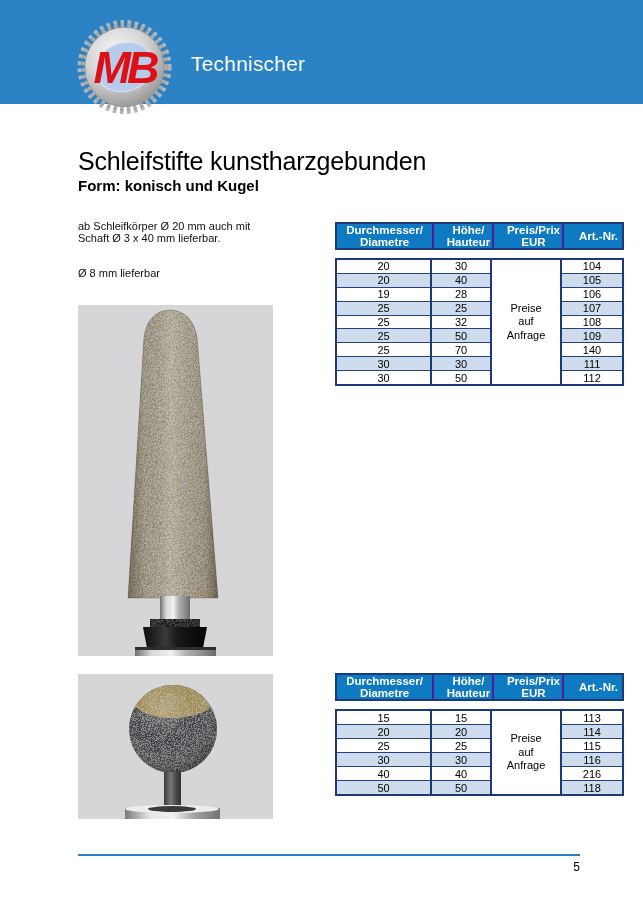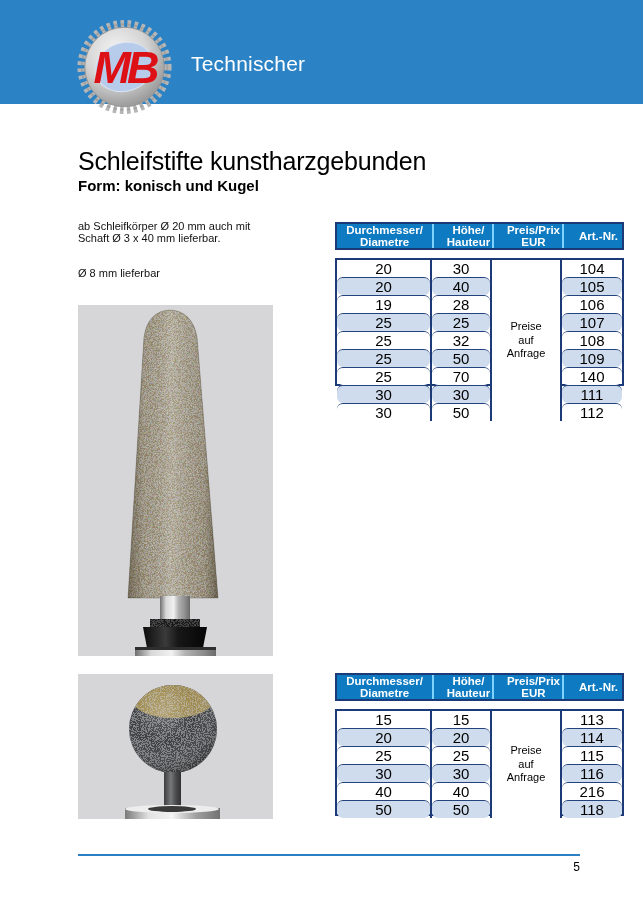--- a/index.html
+++ b/index.html
@@ -41,32 +41,32 @@
   .t1 { top:222px; }
   .t2 { top:673px; }
   .thead {
     display:grid; grid-template-columns:95px 60px 70px 1fr;
     height:28px; background:#0d7ac1; border:2px solid #1c3a77; margin-bottom:8px;
   }
   .hcell {
     display:flex; flex-direction:column; justify-content:center; align-items:center;
     color:#fff; font-weight:bold; font-size:11.5px; line-height:12px; text-align:center;
   }
-  .hcell + .hcell { border-left:2px solid #7dd3fc;padding-left:11px; }
+  .hcell + .hcell { border-left:2px solid #4c1d95;padding-left:11px; }
   .tbody {
     display:grid; grid-template-columns:95px 60px 70px 1fr;
     border:2px solid #1c3a77; background:#fff;
   }
   .t1 .tbody { height:128px; }
-  .t2 .tbody { height:107px; }
+  .t2 .tbody { height:87px; }
   .tcol { display:flex; flex-direction:column; }
   .tcol.bordered { border-right:2px solid #1c3a77; }
   .tcell {
     flex:1; display:flex; align-items:center; justify-content:center;
-    font-size:15px; background:#fff;border-radius:6px;
+    font-size:11px; background:#fff;
   }
   .tcell:nth-child(even) { background:#cfdcee; }
   .tcell + .tcell { border-top:1px solid #24427c; }
   .price-note {
     flex:1; display:flex; flex-direction:column; align-items:center; justify-content:center;
     font-size:11px; line-height:13.5px; background:#fff; text-align:center;
   }
 
   
   .footer-rule { position:absolute; left:78px; top:854px; width:502px; height:2px; background:#2a80c3; }

